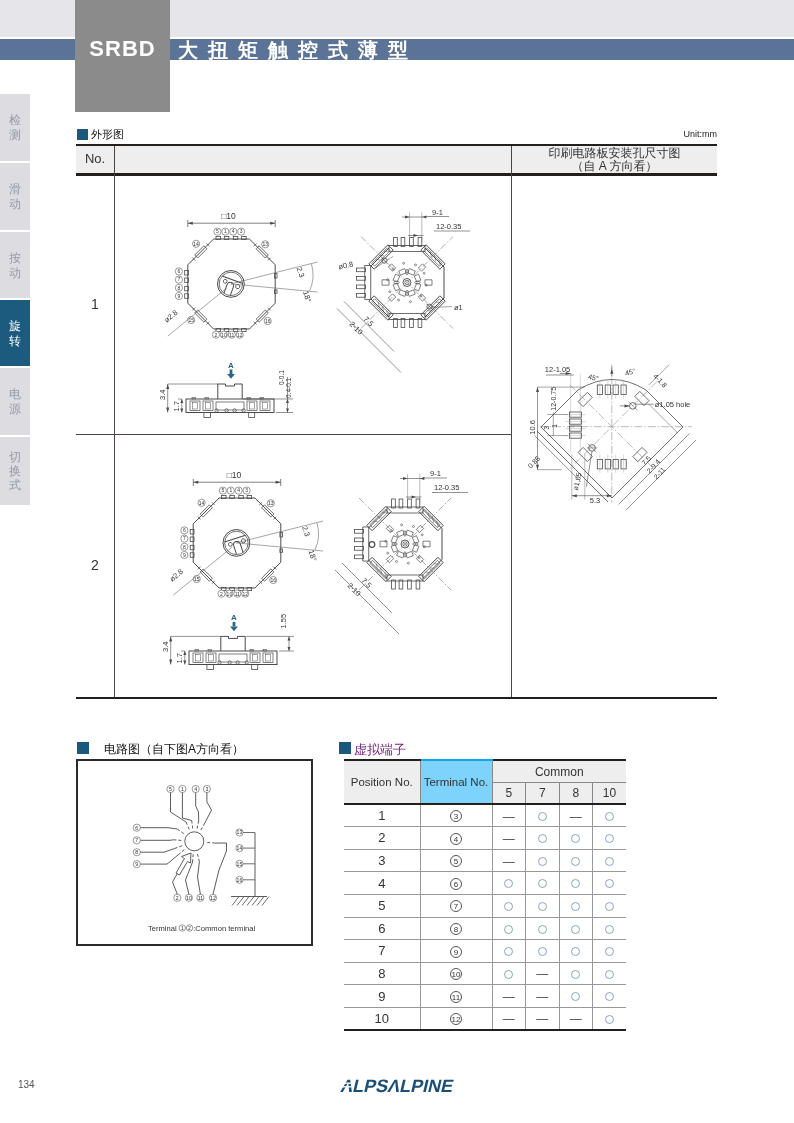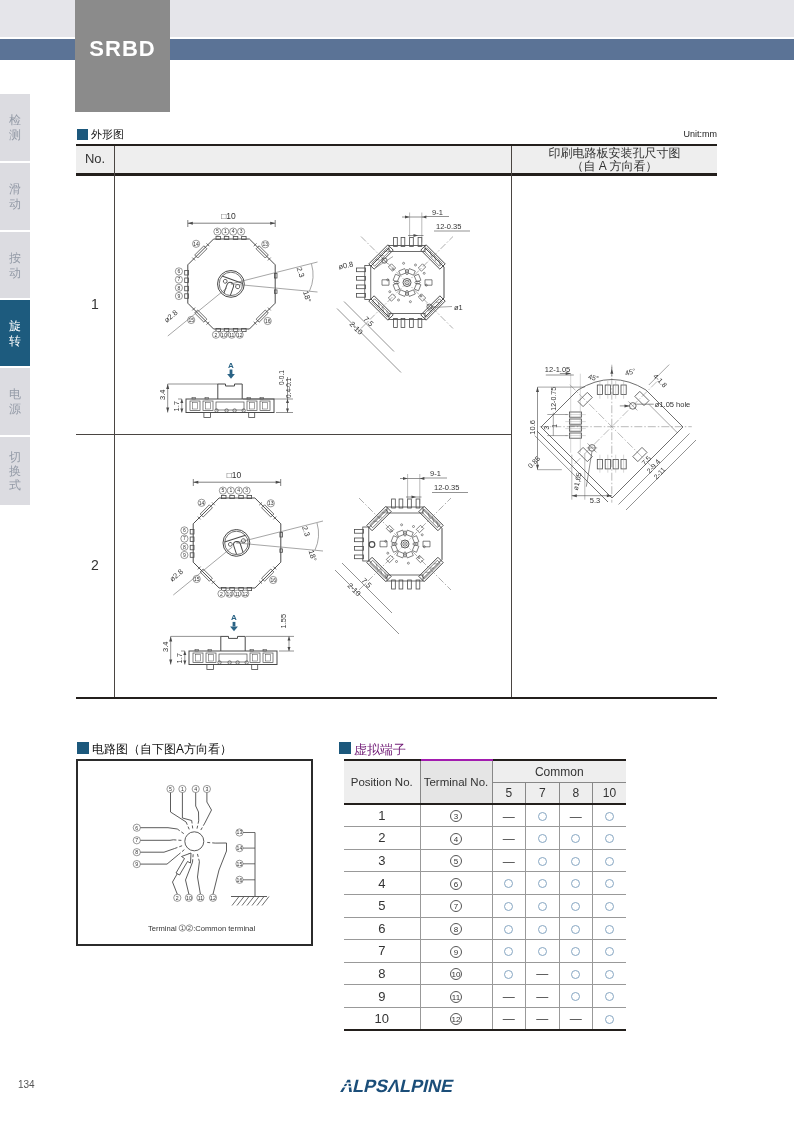--- a/index.html
+++ b/index.html
@@ -13,20 +13,21 @@
 <div class="page">
 
 <div class="abs" style="left:0;top:0;width:794px;height:37px;background:#e5e5ea;"></div>
 
 <div class="abs" style="left:0;top:39px;width:794px;height:21px;background:#5b7396;"></div>
 
 <div class="abs" style="left:75px;top:0;width:95px;height:112px;background:#8b8b8b;"></div>
 
 <div class="abs" style="left:75px;top:36px;width:95px;text-align:center;font-size:22px;font-weight:bold;color:#fff;letter-spacing:1px;">SRBD</div>
 
+<div class="abs" style="left:178px;top:40px;font-size:20px;font-weight:bold;color:#fff;letter-spacing:10px;line-height:20px;">大扭矩触控式薄型</div>
 
 <div class="abs" style="left:0;top:94px;width:30px;height:67px;background:#dcdce1;color:#949ba7;font-size:12px;text-align:center;padding-top:19px;line-height:15px;">检<br>测</div>
 
 <div class="abs" style="left:0;top:163px;width:30px;height:67px;background:#dcdce1;color:#949ba7;font-size:12px;text-align:center;padding-top:19px;line-height:15px;">滑<br>动</div>
 
 <div class="abs" style="left:0;top:232px;width:30px;height:66px;background:#dcdce1;color:#949ba7;font-size:12px;text-align:center;padding-top:19px;line-height:15px;">按<br>动</div>
 
 <div class="abs" style="left:0;top:300px;width:30px;height:66px;background:#1d5b7e;color:#fff;font-size:12px;text-align:center;padding-top:19px;line-height:15px;">旋<br>转</div>
 
 <div class="abs" style="left:0;top:368px;width:30px;height:67px;background:#dcdce1;color:#949ba7;font-size:12px;text-align:center;padding-top:19px;line-height:15px;">电<br>源</div>
@@ -597,21 +598,21 @@
 <line x1="571.8" y1="454.7" x2="571.8" y2="499.7" stroke="#777" stroke-width="0.5"></line>
 <line x1="571.8" y1="495.7" x2="611.8" y2="495.7" stroke="#4a4a4a" stroke-width="0.6"></line>
 <polygon points="571.8,495.7 576.8,494.2 576.8,497.2" fill="#4a4a4a"></polygon>
 <polygon points="611.8,495.7 606.8,494.2 606.8,497.2" fill="#4a4a4a"></polygon>
 <text x="589.8" y="503.2" font-size="7.5" fill="#333">5.3</text>
 <line x1="534.8" y1="435.7" x2="580.8" y2="481.7" stroke="#4a4a4a" stroke-width="0.6"></line>
 <text x="530.8" y="468.7" font-size="7" fill="#333" transform="rotate(-45 530.8 468.7)">0.85</text>
 </svg>
 
 <div class="abs" style="left:77px;top:742px;width:12px;height:12px;background:#1c587c;"></div>
-<div class="abs" style="left:92px;top:741px;font-size:12px;color:#111;text-align:center;">电路图（自下图A方向看）</div>
+<div class="abs" style="left:104px;top:741px;font-size:12px;color:#111;text-align:center;">电路图（自下图A方向看）</div>
 
 <div class="abs" style="left:76px;top:759px;width:237px;height:187px;border:2px solid #2b2b2b;"></div>
 
 <svg class="abs" style="left:76px;top:759px;" width="237px" height="187" viewBox="76 759 237 187">
 <circle cx="194.3" cy="841.3" r="9.5" fill="none" stroke="#4a4a4a" stroke-width="0.9"></circle>
 
 <circle cx="170.5" cy="789.0" r="3.6" fill="#fff" stroke="#555" stroke-width="0.6"></circle>
       <text x="170.5" y="790.9" font-size="5.2" fill="#333" text-anchor="middle">5</text>
 <circle cx="182.4" cy="789.0" r="3.6" fill="#fff" stroke="#555" stroke-width="0.6"></circle>
       <text x="182.4" y="790.9" font-size="5.2" fill="#333" text-anchor="middle">1</text>
@@ -694,21 +695,21 @@
 <text x="193.2" y="931" font-size="7.6" fill="#333">:Common terminal</text>
 </svg>
 
 <div class="abs" style="left:339px;top:742px;width:12px;height:12px;background:#1c587c;"></div>
 <div class="abs" style="left:354px;top:741px;font-size:13px;color:#701a75;">虚拟端子</div>
 
 <table class="abs" style="left:344px;top:759px;width:282px;height:272px;border-collapse:collapse;color:#333;table-layout:fixed;">
 <tbody>
         <tr>
 <td rowspan="2" style="width:76px;background:#eee;border-top:2px solid #231f1c;border-bottom:2px solid #231f1c;border-right:1px solid #888;text-align:center;font-size:11.5px;">Position No.</td>
-<td rowspan="2" style="width:72px;background:#e5e5e5;border-top:2px solid #a21caf;border-bottom:2px solid #231f1c;border-right:1px solid #888;text-align:center;font-size:11.5px;">Terminal No.</td>
+<td rowspan="2" style="width:72px;background:#7dd3fc;border-top:2px solid #0ea5e9;border-bottom:2px solid #231f1c;border-right:1px solid #888;text-align:center;font-size:11.5px;">Terminal No.</td>
 <td colspan="4" style="background:#eee;border-top:2px solid #231f1c;border-bottom:1px solid #888;text-align:center;height:22px;font-size:12px;">Common</td>
 </tr>
 <tr>
 <td style="width:33px;background:#eee;border-right:1px solid #888;border-bottom:2px solid #231f1c;text-align:center;height:21px;font-size:12px;">5</td>
 <td style="width:34px;background:#eee;border-right:1px solid #888;border-bottom:2px solid #231f1c;text-align:center;font-size:12px;">7</td>
 <td style="width:34px;background:#eee;border-right:1px solid #888;border-bottom:2px solid #231f1c;text-align:center;font-size:12px;">8</td>
 <td style="width:33px;background:#eee;border-bottom:2px solid #231f1c;text-align:center;font-size:12px;">10</td>
 </tr>
 <tr>
 <td style="border-bottom:1px solid #999;border-right:1px solid #999;text-align:center;height:22px;font-size:13px;">1</td>

